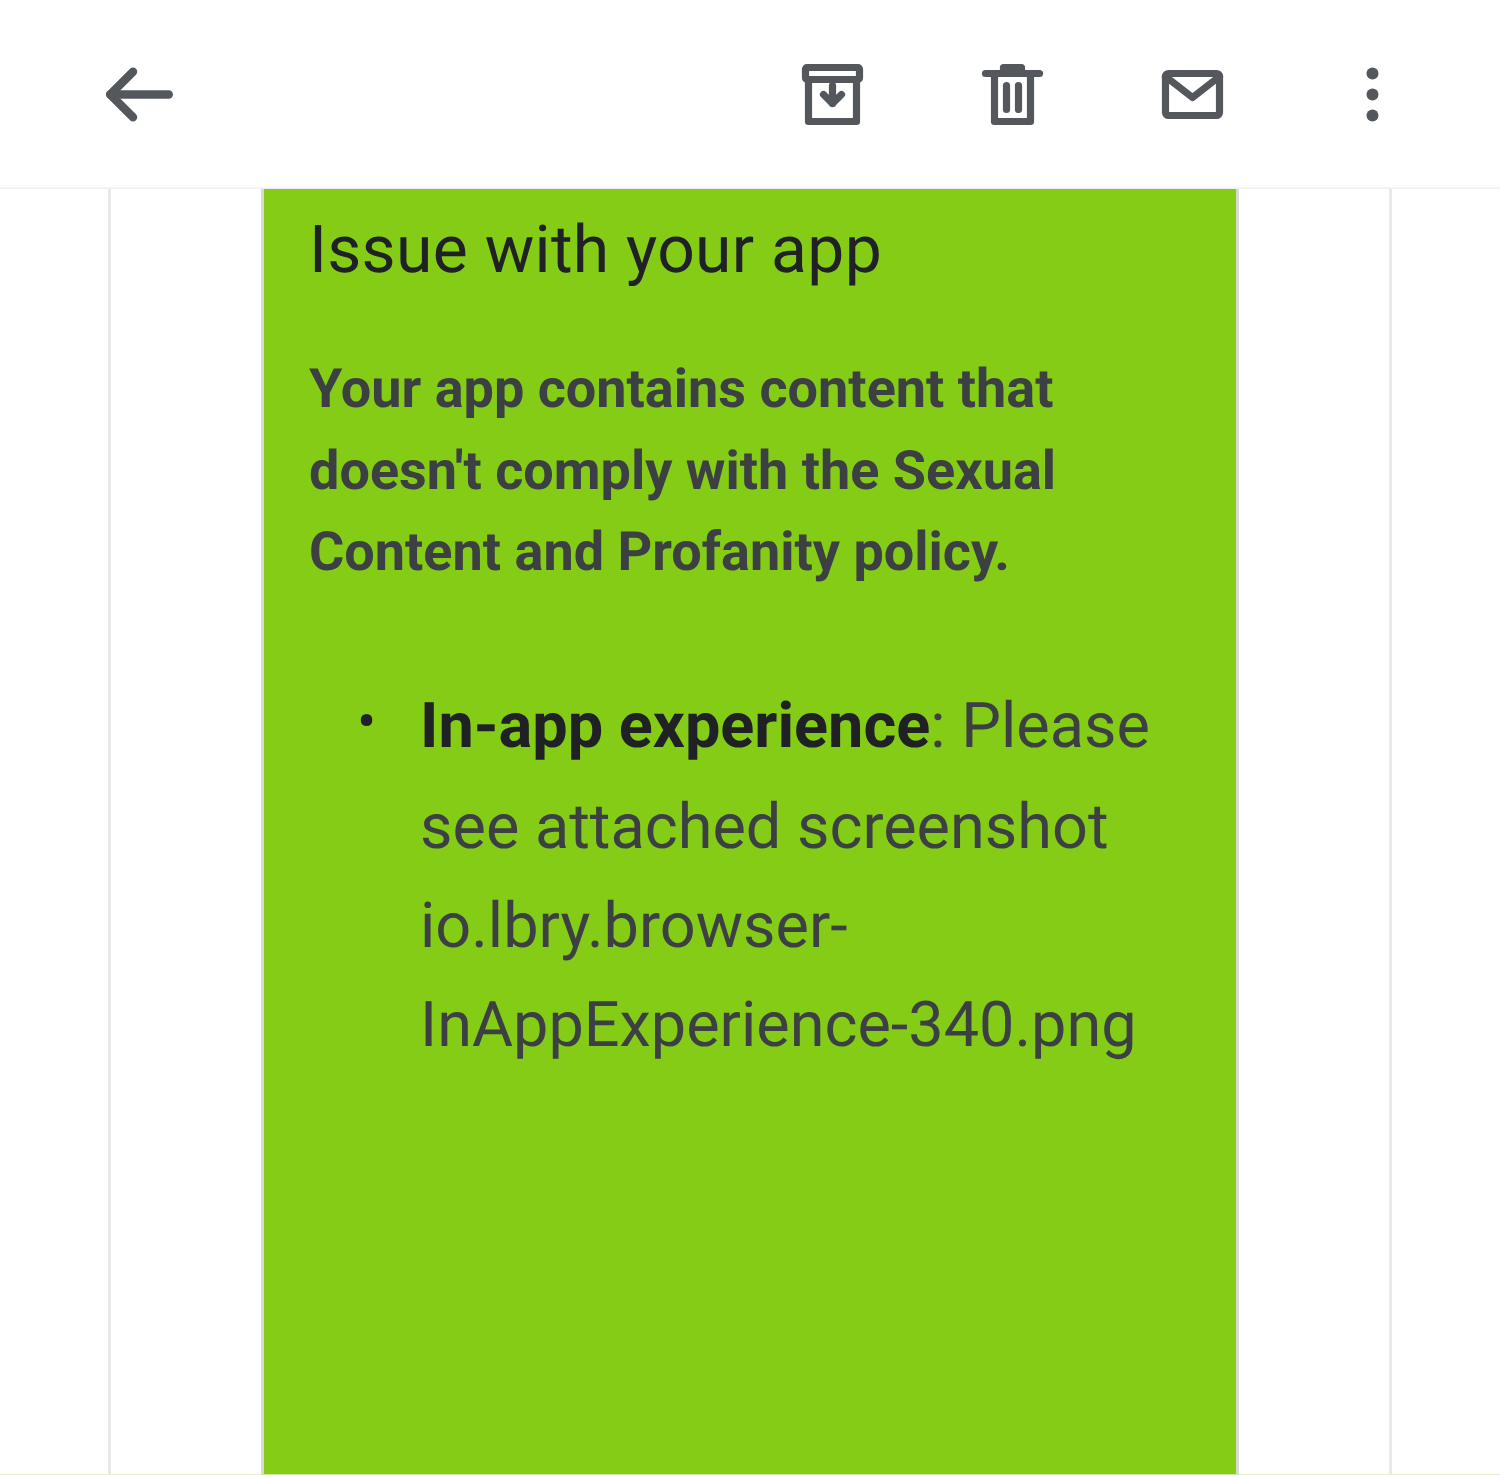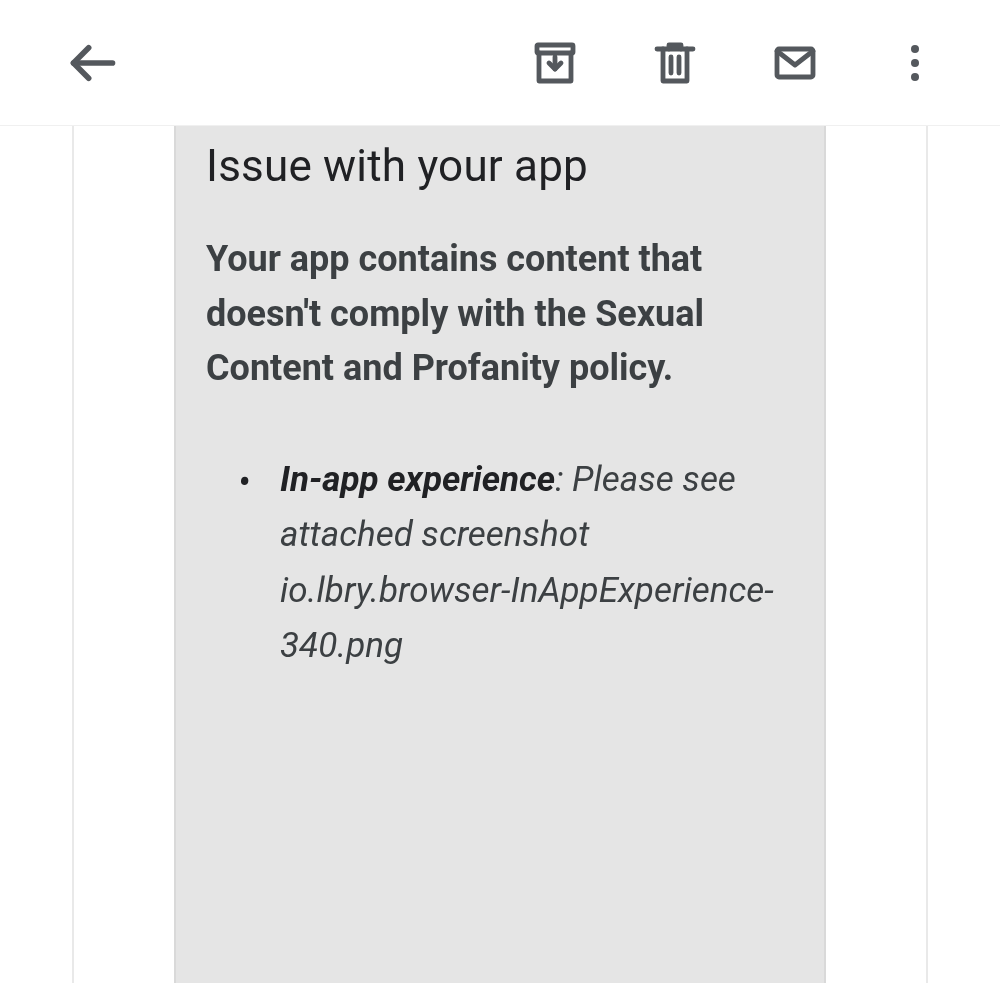--- a/index.html
+++ b/index.html
@@ -58,21 +58,21 @@
   }
   .outer-border-left { left: 72px; }
   .outer-border-right { right: 72px; }
   .card {
     margin-top: 0;
     width: 652px;
     min-height: 100%;
     border-left: 2px solid #d9d9d9;
     border-right: 2px solid #d9d9d9;
     padding: 14px 30px 20px 30px;
-    background: #e5e5e5;
+    background: #84cc16;
   }
   .card h1 {
     font-size: 44px;
     font-weight: 400;
     color: #202124;
     margin-bottom: 40px;
     letter-spacing: 0.2px;
   }
   .card p.lead {
     font-size: 36px;
@@ -93,25 +93,24 @@
     color: #3c4043;
     font-weight: 400;
     margin-bottom: 48px;
   }
   .card ul {
     list-style: none;
     padding-left: 74px;
   }
   .card ul li {
     position: relative;
-    font-size: 35px;
+    font-size: 42px;
     line-height: 1.58;
     color: #3c4043;
     font-weight: 400;
-    font-style: italic;
   }
   .card ul li::before {
     content: "•";
     position: absolute;
     left: -42px;
     top: 0;
     font-size: 38px;
     color: #202124;
   }
   .card ul li .label {

